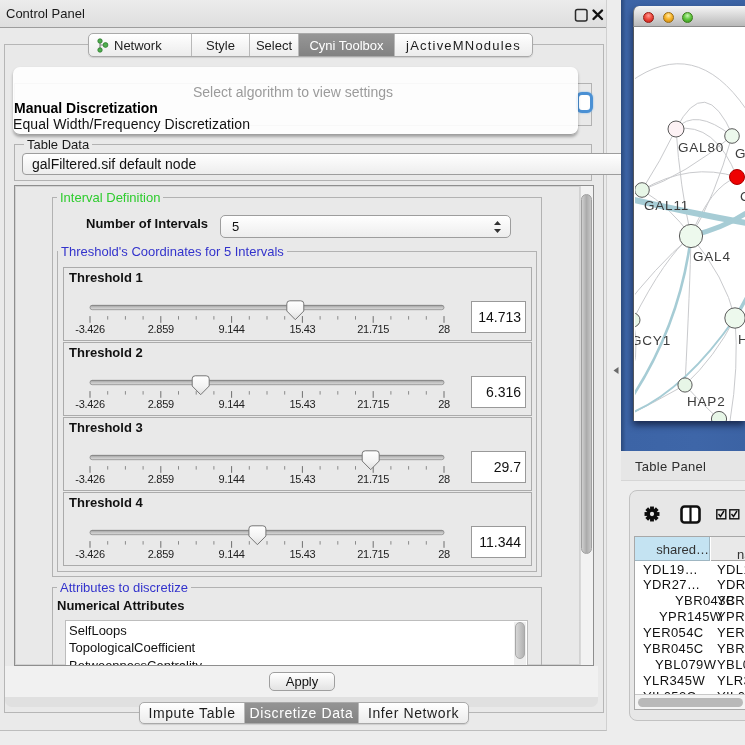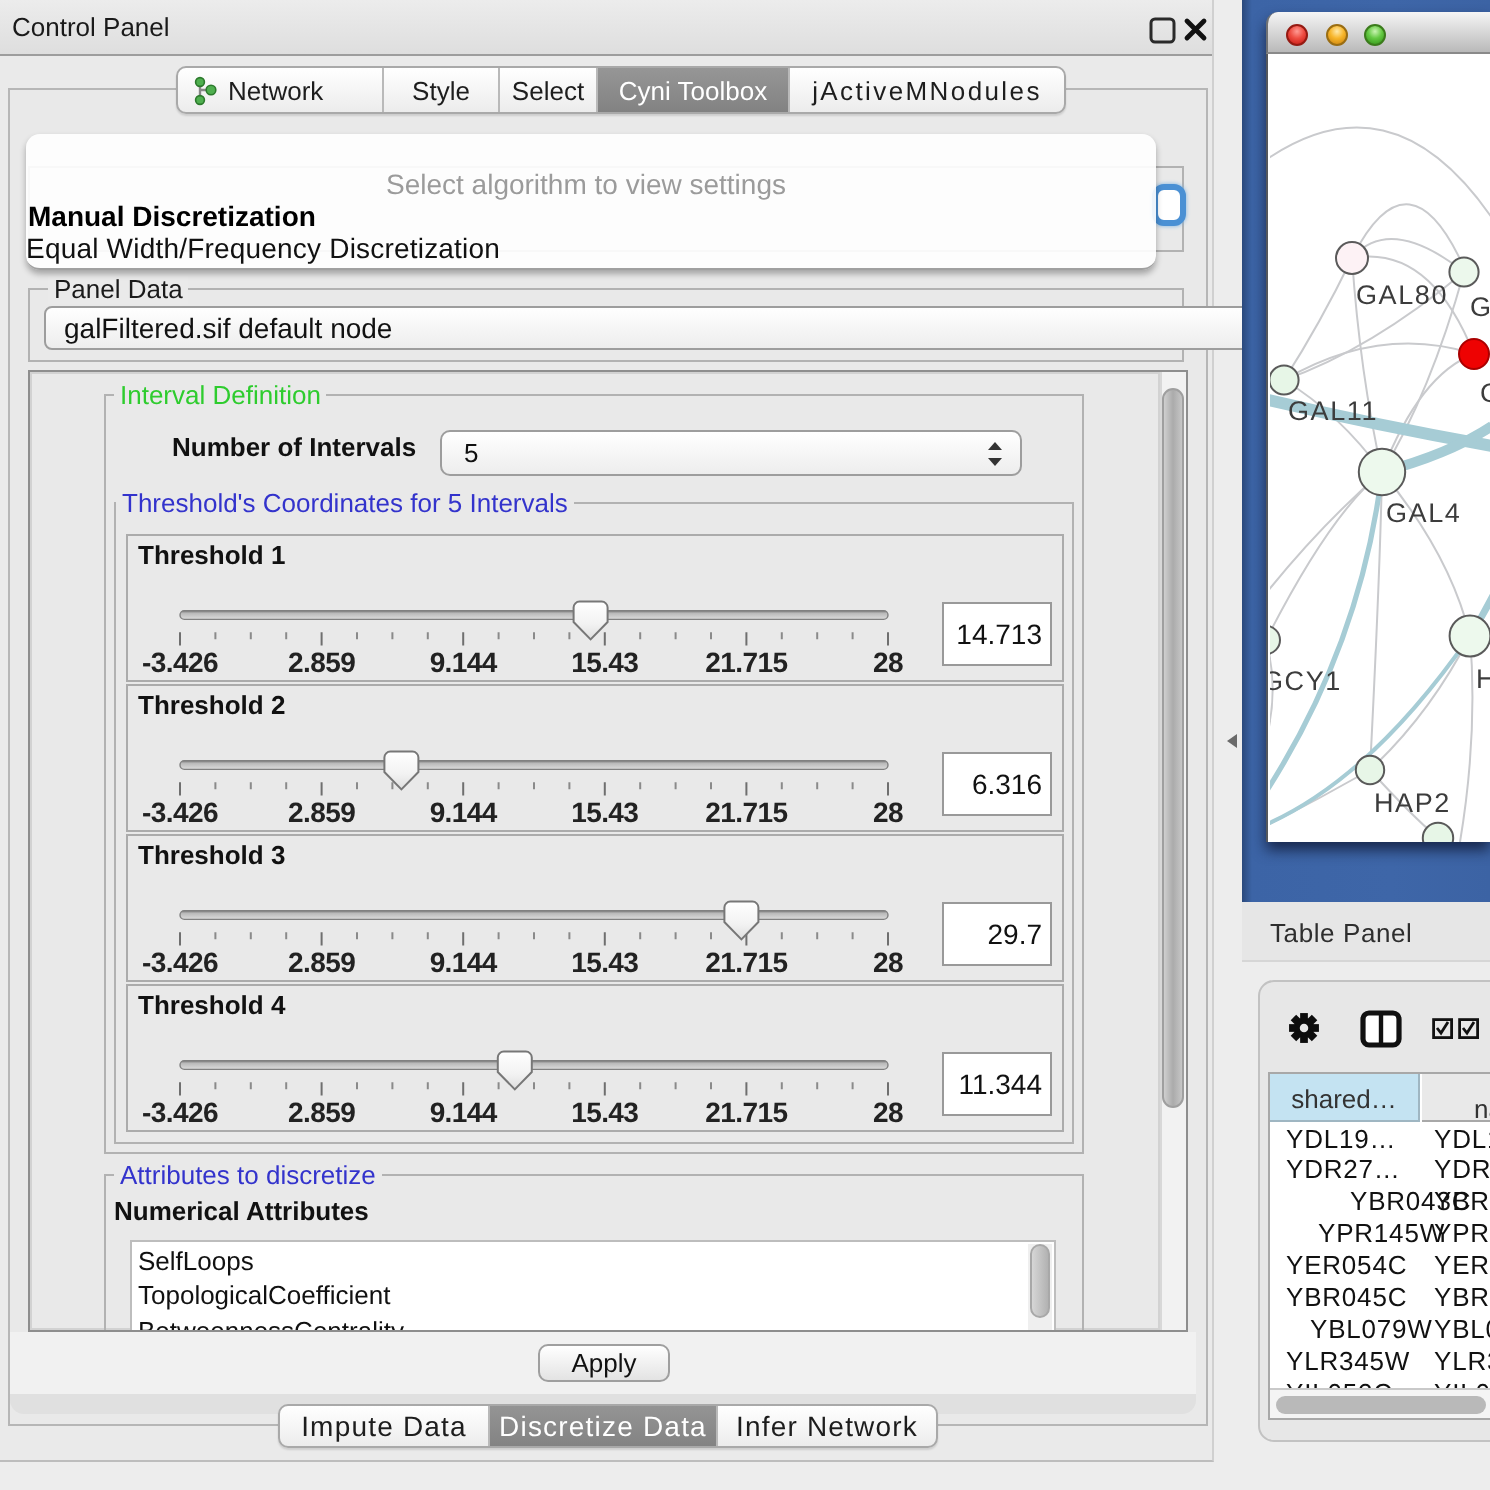--- a/index.html
+++ b/index.html
@@ -18,21 +18,21 @@
 #bottabs .seg { display:flex; align-items:center; justify-content:center; border-right:1px solid #b9b9b9; }
 #bottabs .seg:last-child { border-right:none; }
 #bottabs .sel { background:linear-gradient(#949494,#838383); color:#fff;text-align:center; }
 .group { border:1px solid #b2b2b2; }
 .gtitle { position:absolute; top:-7px; background:#e9e9e9; padding:0 3px; font-size:13px; line-height:14px; }
 .combo { position:absolute; background:linear-gradient(#ffffff,#ededed); border:1px solid #9d9d9d; border-radius:4px; font-size:13px; color:#111; }
 .combo .arr { position:absolute; right:4px; top:50%; transform:translateY(-50%); width:9px; height:14px; }
 .thpanel { position:absolute; left:48px; width:469px; height:74px; border:1px solid #ababab; background:#e9e9e9; }
 .thpanel .lbl { position:absolute; left:5px; top:2px; font-size:13px; font-weight:bold; color:#111; }
 .valbox { position:absolute; left:407px; top:33px; width:55px; height:32px; background:#fff; border:1px solid #999; font-size:14px; color:#111; text-align:right; line-height:30px; padding-right:4px; }
-.ticklbl { position:absolute; top:55px; font-size:14px; font-weight:bold; color:#222; transform:translateX(-50%); letter-spacing:-0.3px; }
+.ticklbl { position:absolute; top:55px; font-size:11px; font-weight:normal; color:#222; transform:translateX(-50%); letter-spacing:-0.3px; }
 .row { position:relative; height:15.9px; line-height:15.9px; }
 .row .c2 { position:absolute; left:82px; top:0; }
 </style>
 </head>
 <body>
 <div id="controlwin" class="abs">
   <div id="tabpane" class="abs"></div>
   <div id="titlebar" class="abs">
       <span class="t">Control Panel</span>
     <svg class="abs" style="left:574px;top:8px" width="32" height="14" viewBox="0 0 32 14">
@@ -52,21 +52,21 @@
     <div class="seg" style="width:58px">Style</div>
     <div class="seg" style="width:49px">Select</div>
     <div class="seg sel" style="width:96px">Cyni Toolbox</div>
     <div class="seg" style="width:137px;letter-spacing:1.2px;">jActiveMNodules</div>
   </div>
 
   <div class="abs group" style="left:14px;top:83px;width:578px;height:43px;"></div>
   <div class="abs" style="left:576px;top:92px;width:17px;height:21px;background:#fff;border:3px solid #4a90d4;border-radius:6px;box-shadow:0 0 2px #7ab2e2;"></div>
 
   <div class="abs group" style="left:14px;top:144px;width:578px;height:37px;">
-    <span class="gtitle" style="left:9px;color:#1a1a1a;background:#eaeaea;">Panel Data</span>
+    <span class="gtitle" style="left:9px;color:#1a1a1a;background:#eaeaea;">Table Data</span>
   </div>
   <div class="combo" style="left:22px;top:153px;width:620px;height:22px;font-size:14px;">
     <span style="position:absolute;left:9px;top:2px;">galFiltered.sif default node</span>
     <svg class="arr" viewBox="0 0 9 14">
         <path d="M4.5 1 L8 5 L1 5 Z" fill="#333"></path>
         <path d="M4.5 13 L8 9 L1 9 Z" fill="#333"></path>
       </svg>
   </div>
 
   <div class="abs" style="left:13px;top:67px;width:565px;height:68px;background:rgba(255,255,255,0.9);border-radius:7px;border-bottom:1px solid #a0a0a0;box-shadow:0 2px 3px rgba(0,0,0,0.3);"></div>
@@ -219,21 +219,21 @@
     <div class="abs" style="right:0;top:0;width:13px;height:479px;background:#f2f2f2;border-left:1px solid #d8d8d8;"></div>
     <div class="abs" style="right:1px;top:8px;width:11px;height:360px;background:linear-gradient(90deg,#cfcfcf,#ababab,#c6c6c6);border-radius:6px;border:1px solid #9f9f9f;"></div>
   </div>
 
   <div class="abs" style="left:5px;top:666px;width:593px;height:31px;background:#f1f1f1;"></div>
   <div class="abs" style="left:5px;top:697px;width:593px;height:10px;background:#e0e0e0;border-radius:0 0 7px 7px;"></div>
 
   <div class="abs" style="left:269px;top:672px;width:66px;height:19px;background:linear-gradient(#ffffff,#e3e3e3);border:1px solid #9f9f9f;border-radius:5px;font-size:13px;color:#111;text-align:center;line-height:17px;">Apply</div>
 
   <div id="bottabs" class="abs">
-    <div class="seg" style="width:105px">Impute Data</div>
+    <div class="seg" style="width:105px">Impute Table</div>
     <div class="seg sel" style="width:114px">Discretize Data</div>
     <div class="seg" style="width:109px">Infer Network</div>
   </div>
 </div>
 
 <svg class="abs" style="left:613px;top:367px" width="6" height="7" viewBox="0 0 6 7">
     <path d="M5.5 0 L5.5 7 L0.5 3.5 Z" fill="#6a6a6a"></path>
   </svg>
 
 <div id="bluepanel" class="abs" style="left:621px;top:0;width:124px;height:451px;background:linear-gradient(90deg,#2a497c 0px,#3c64a6 5px,#3e66a8 60%,#3c63a4 100%);"></div>
@@ -320,21 +320,21 @@
     <rect x="1.5" y="1.5" width="18" height="16" rx="3" fill="#fff" stroke="#111" stroke-width="2.6"></rect>
     <line x1="10.5" y1="2" x2="10.5" y2="17" stroke="#111" stroke-width="2.2"></line>
   </svg>
   <svg class="abs" style="left:86px;top:18px" width="24" height="11" viewBox="0 0 24 11">
     <rect x="0.8" y="0.8" width="9" height="9" fill="none" stroke="#111" stroke-width="1.4"></rect>
     <path d="M2.5 5 L4.5 7.5 L8 2" stroke="#111" stroke-width="1.4" fill="none"></path>
     <rect x="13.8" y="0.8" width="9" height="9" fill="none" stroke="#111" stroke-width="1.4"></rect>
     <path d="M15.5 5 L17.5 7.5 L21 2" stroke="#111" stroke-width="1.4" fill="none"></path>
   </svg>
   <div class="abs" style="left:4px;top:45px;width:120px;height:174px;border:1px solid #a8a8a8;border-right:none;background:#fff;overflow:hidden;">
-    <div class="abs" style="left:0;top:0;width:75px;height:24px;background:#c4e3f2;border-right:1px solid #9fb6c2;border-bottom:1px solid #9fb6c2;text-align:center;font-size:13px;color:#333;line-height:25px;">shared…</div>
+    <div class="abs" style="left:0;top:0;width:75px;height:24px;background:#c4e3f2;border-right:1px solid #9fb6c2;border-bottom:1px solid #9fb6c2;text-align:right;font-size:13px;color:#333;line-height:25px;">shared…</div>
     <div class="abs" style="left:76px;top:0;width:60px;height:24px;background:#e9e9e9;border-bottom:1px solid #a8a8a8;font-size:13px;color:#333;line-height:25px;">
         <span style="position:absolute;left:26px;top:5px;">na</span>
       </div>
     <div class="abs" style="left:0;top:24.5px;width:120px;font-size:13px;letter-spacing:0.4px;color:#111;">
       <div class="row"><span style="padding-left:8px;">YDL19…</span><span class="c2">YDL1</span></div>
       <div class="row"><span style="padding-left:8px;">YDR27…</span><span class="c2">YDR2</span></div>
       <div class="row"><span style="padding-left:8px;margin-left:32px;">YBR043C</span><span class="c2">YBR0</span></div>
       <div class="row"><span style="padding-left:24px;">YPR145W</span><span class="c2">YPR1</span></div>
       <div class="row"><span style="padding-left:8px;">YER054C</span><span class="c2">YER0</span></div>
       <div class="row"><span style="padding-left:8px;">YBR045C</span><span class="c2">YBR0</span></div>

